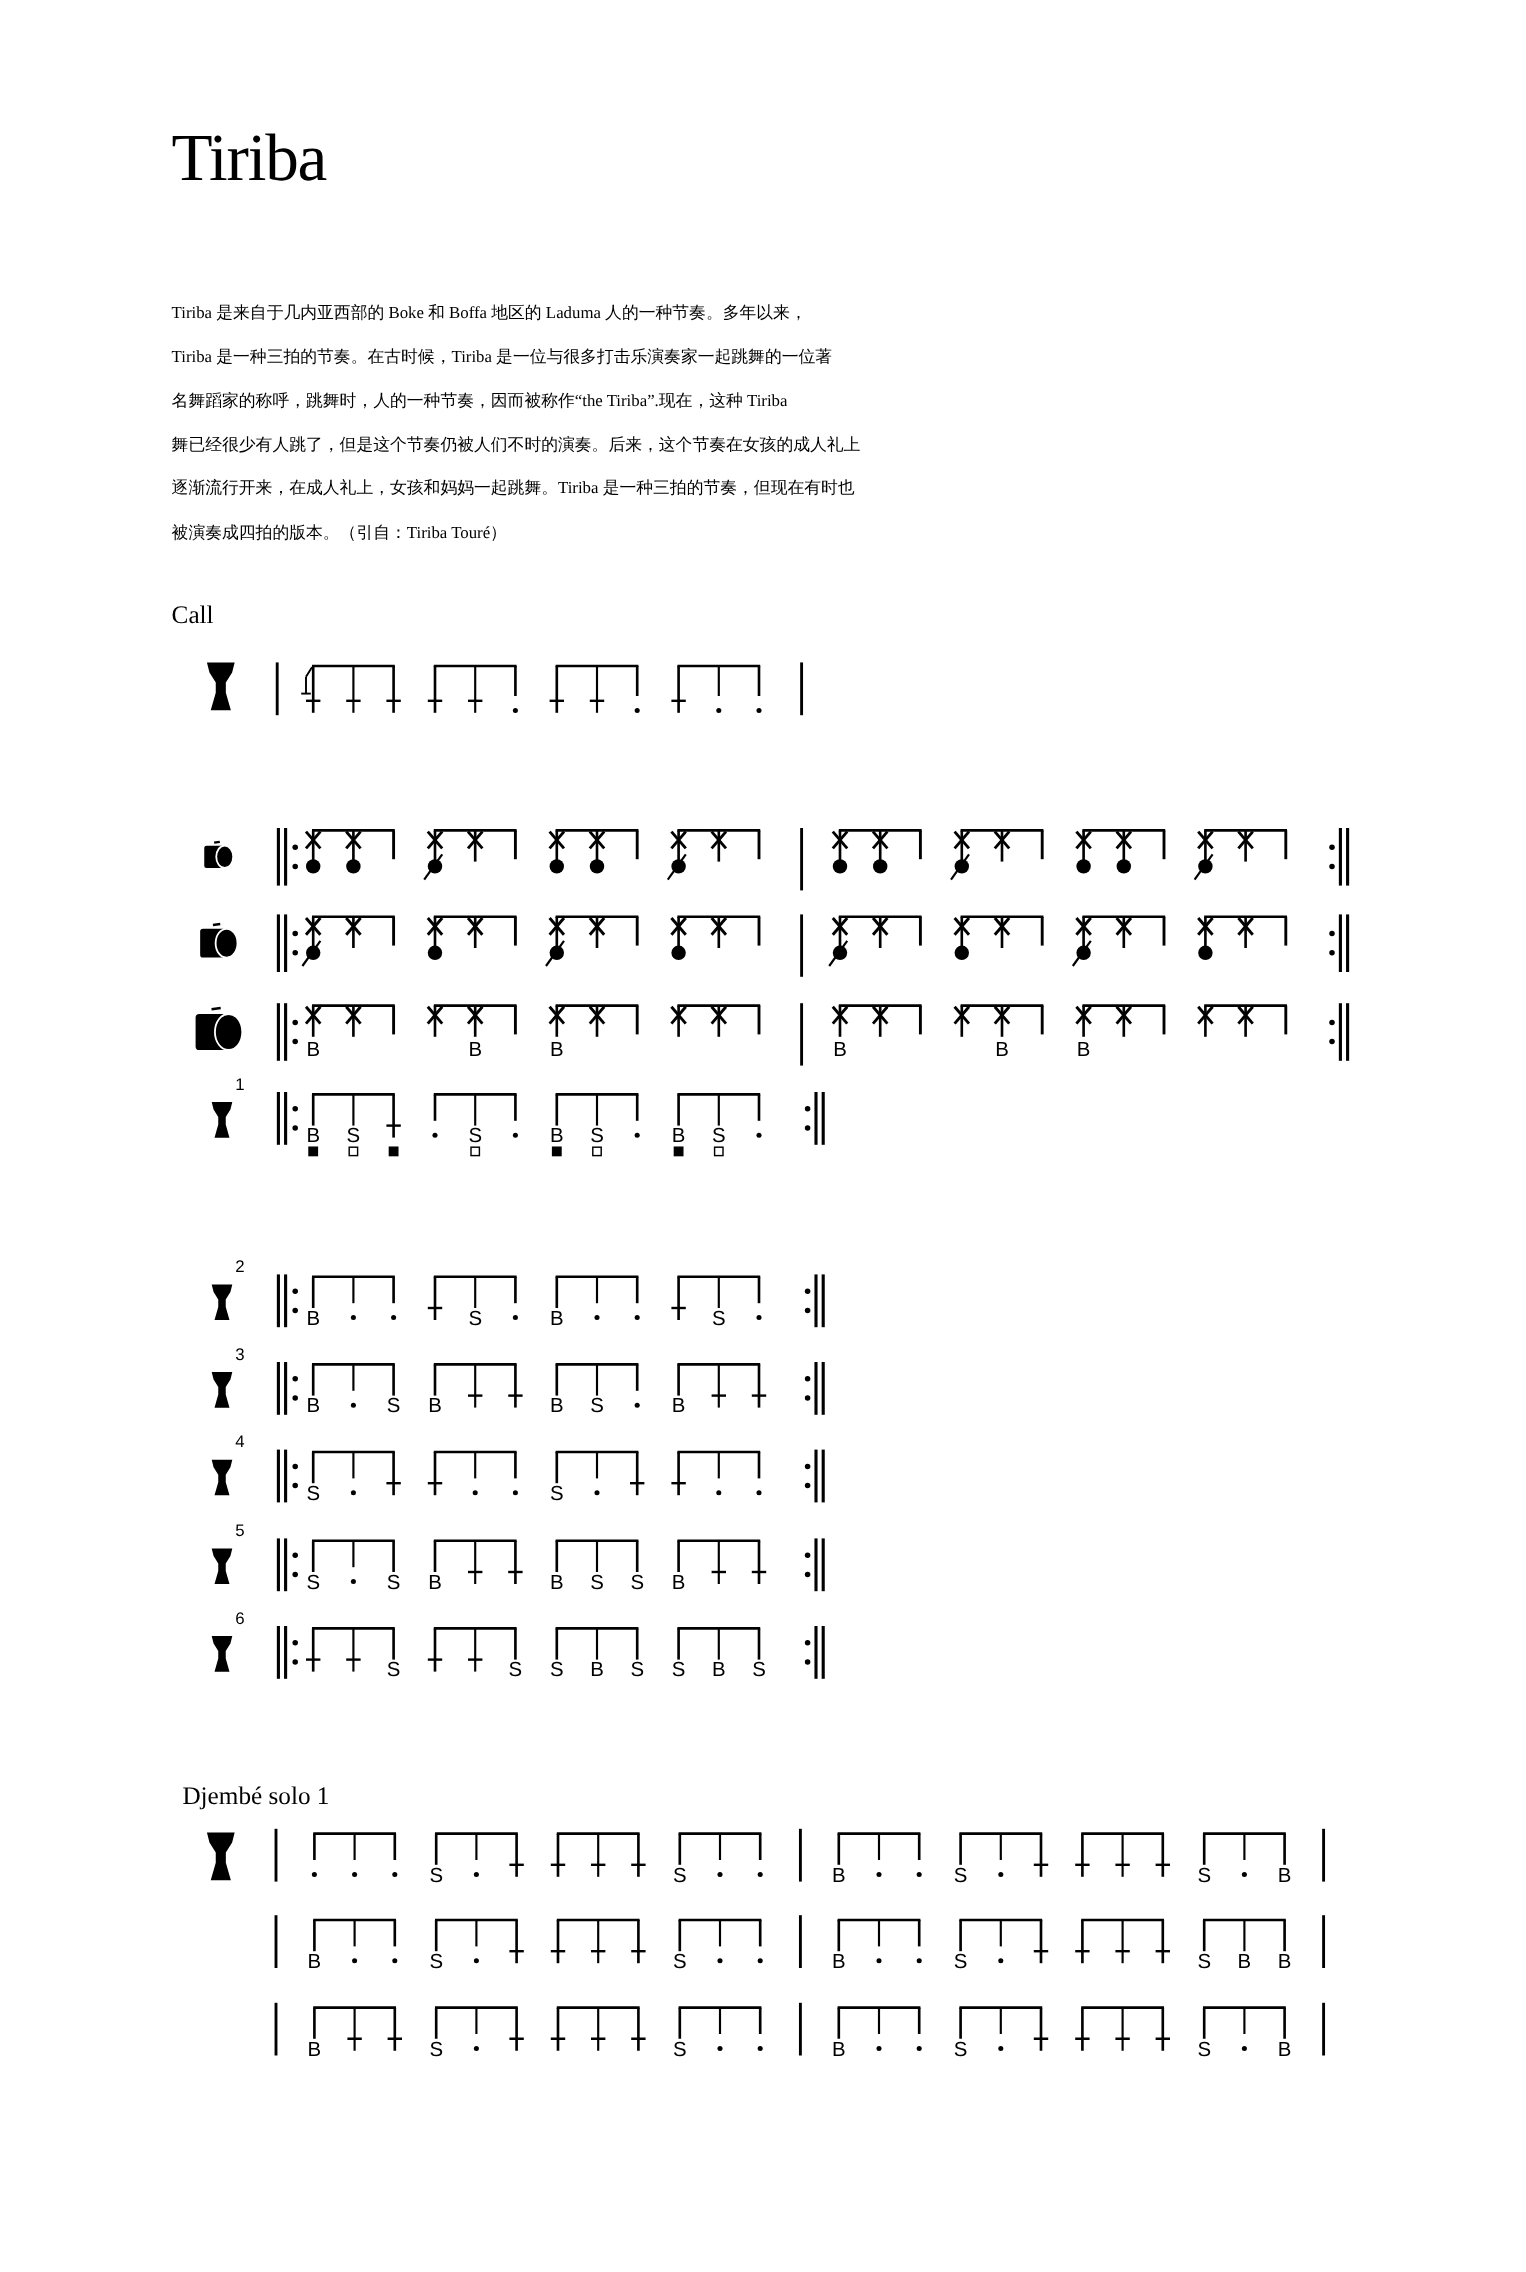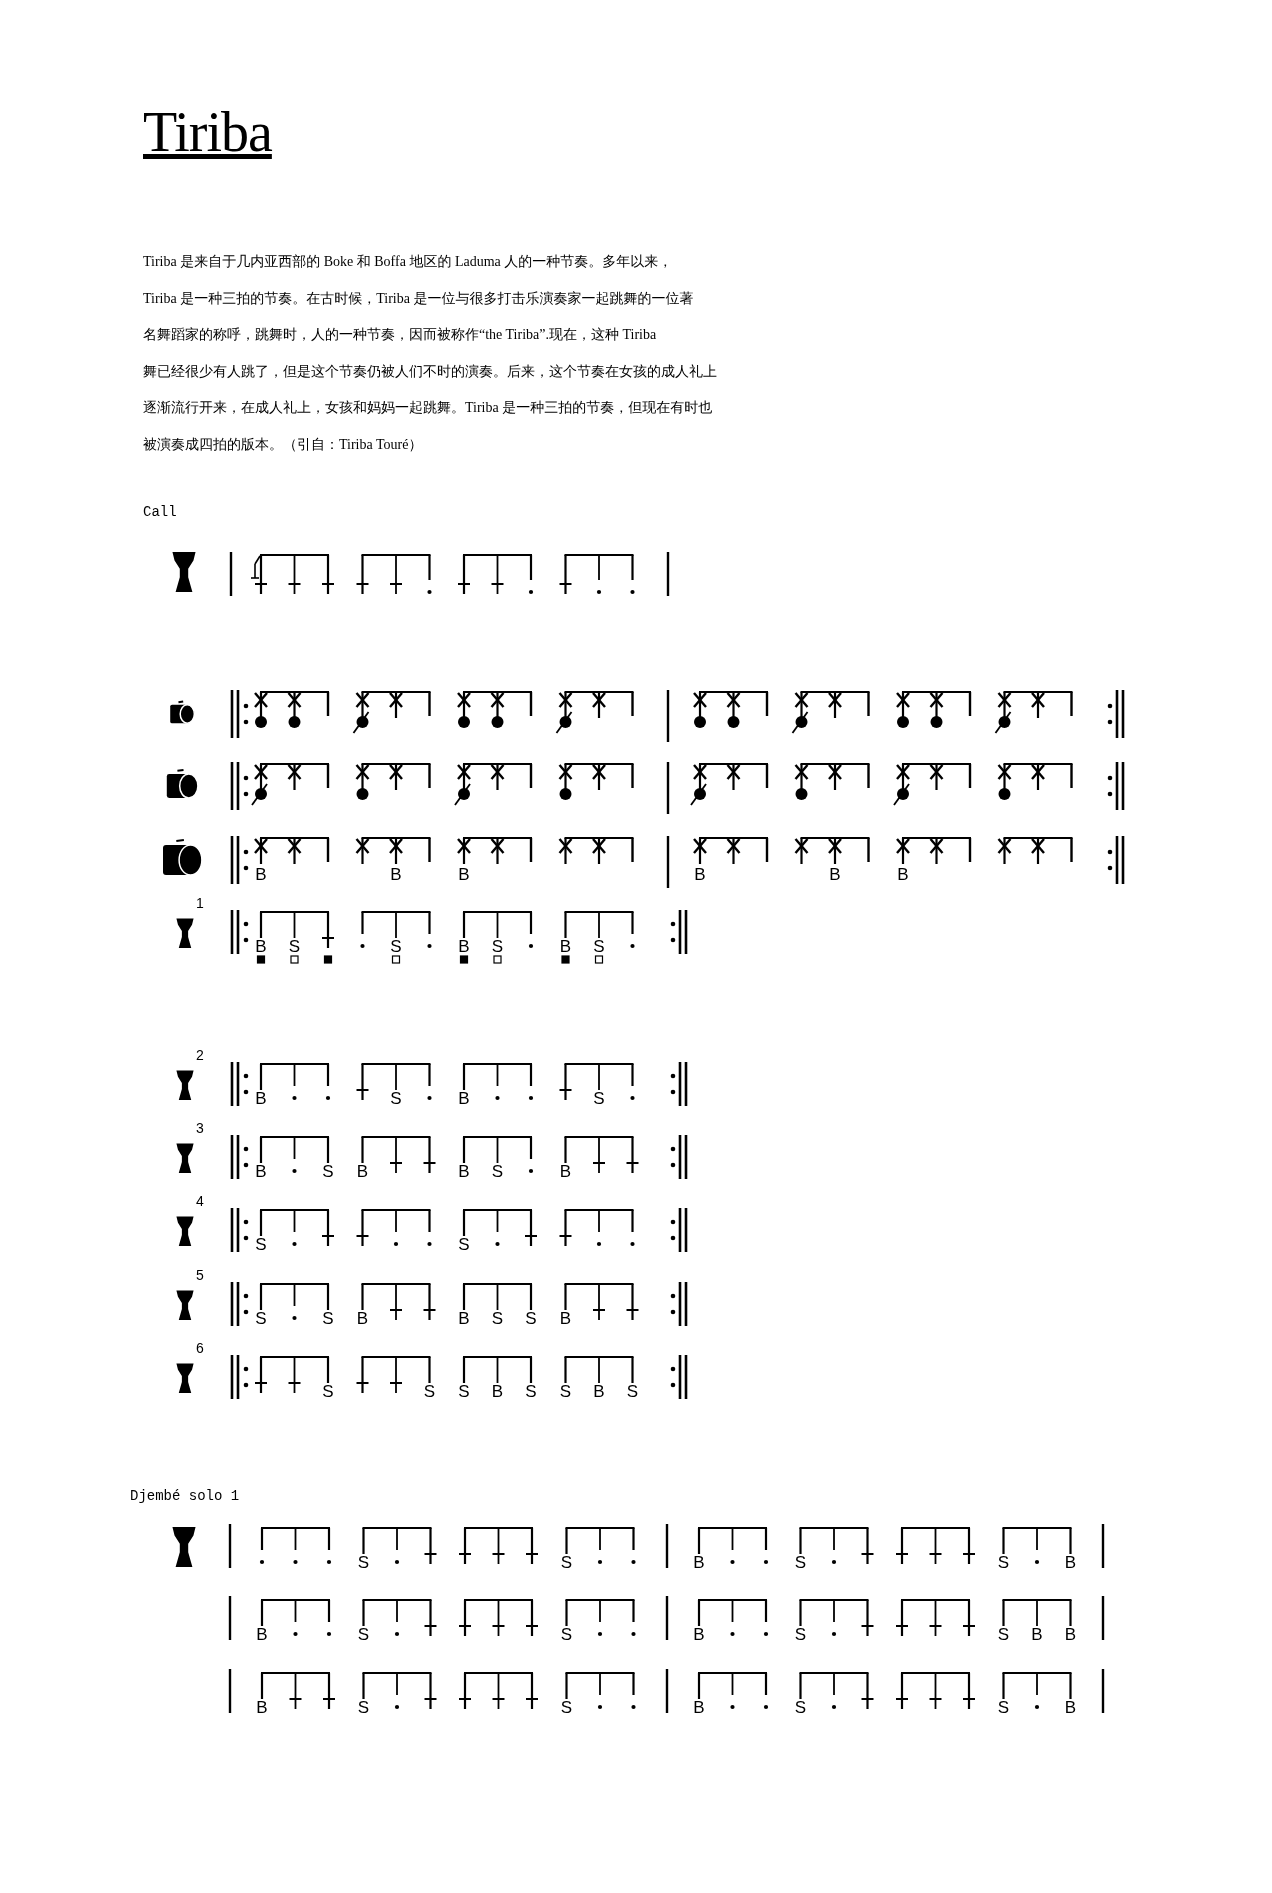--- a/index.html
+++ b/index.html
@@ -1,40 +1,40 @@
 <!DOCTYPE html>
 <html><head>
 <meta charset="utf-8">
 <style>
   html, body { margin: 0; padding: 0; background: #ffffff; }
   body { width: 1272px; height: 1893px; position: relative; overflow: hidden; color: #000; }
-  .title { position: absolute; left: 143px; top: 100px; font-family: "Liberation Serif", "DejaVu Serif", serif; font-size: 56px; line-height: 64px; margin: 0; font-weight: normal; letter-spacing: -1px; text-decoration: underline; }
+  .title { position: absolute; left: 143px; top: 100px; font-family: "Liberation Serif", "DejaVu Serif", serif; font-size: 56px; line-height: 64px; margin: 0; font-weight: normal; letter-spacing: -1px; }
   .para { position: absolute; left: 143px; top: 244px; width: 1020px; font-family: "Liberation Serif", "DejaVu Serif", serif; font-size: 14px; line-height: 36.5px; margin: 0; }
   .para span { display: block; white-space: nowrap; }
-  .section-label { position: absolute; font-family: Liberation Mono, monospace; font-size: 14px; line-height: 24px; }
+  .section-label { position: absolute; font-family: Liberation Serif, serif; font-size: 21px; line-height: 24px; }
   svg#score { position: absolute; left: 0; top: 0; width: 1272px; height: 1893px; }
   .note-text { font-family: "Liberation Sans", "DejaVu Sans", sans-serif; font-size: 17px; }
   .num-text { font-family: "Liberation Sans", "DejaVu Sans", sans-serif; font-size: 14px; }
 </style>
 </head>
 <body>
 
 <h1 class="title">Tiriba</h1>
 
 <div class="para">
   <span>Tiriba 是来自于几内亚西部的 Boke 和 Boffa 地区的 Laduma 人的一种节奏。多年以来，</span>
   <span>Tiriba 是一种三拍的节奏。在古时候，Tiriba 是一位与很多打击乐演奏家一起跳舞的一位著</span>
   <span>名舞蹈家的称呼，跳舞时，人的一种节奏，因而被称作“the Tiriba”.现在，这种 Tiriba</span>
   <span>舞已经很少有人跳了，但是这个节奏仍被人们不时的演奏。后来，这个节奏在女孩的成人礼上</span>
   <span>逐渐流行开来，在成人礼上，女孩和妈妈一起跳舞。Tiriba 是一种三拍的节奏，但现在有时也</span>
   <span>被演奏成四拍的版本。（引自：Tiriba Touré）</span>
 </div>
 
 <div class="section-label" style="left:143px; top:500px;">Call</div>
-<div class="section-label" style="left:130px; top:1484px;">Djembé solo 1</div>
+<div class="section-label" style="left:152px; top:1484px;">Djembé solo 1</div>
 
 <svg id="score" xmlns="http://www.w3.org/2000/svg" viewBox="0 0 1272 1893">
     <g transform="translate(184,573) scale(1.05)">
       <path d="M-11,-20 L11,-20 L9,-12 L4,-4 L4,4 L8,18 L-8,18 L-4,4 L-4,-4 L-9,-12 Z" fill="#000"></path>
     </g>
     <g>
       <line x1="231" y1="552" x2="231" y2="596" stroke="#000" stroke-width="2.4"></line>
     </g>
     <g>
       <line x1="260" y1="555" x2="329" y2="555" stroke="#000" stroke-width="2.2"></line>

